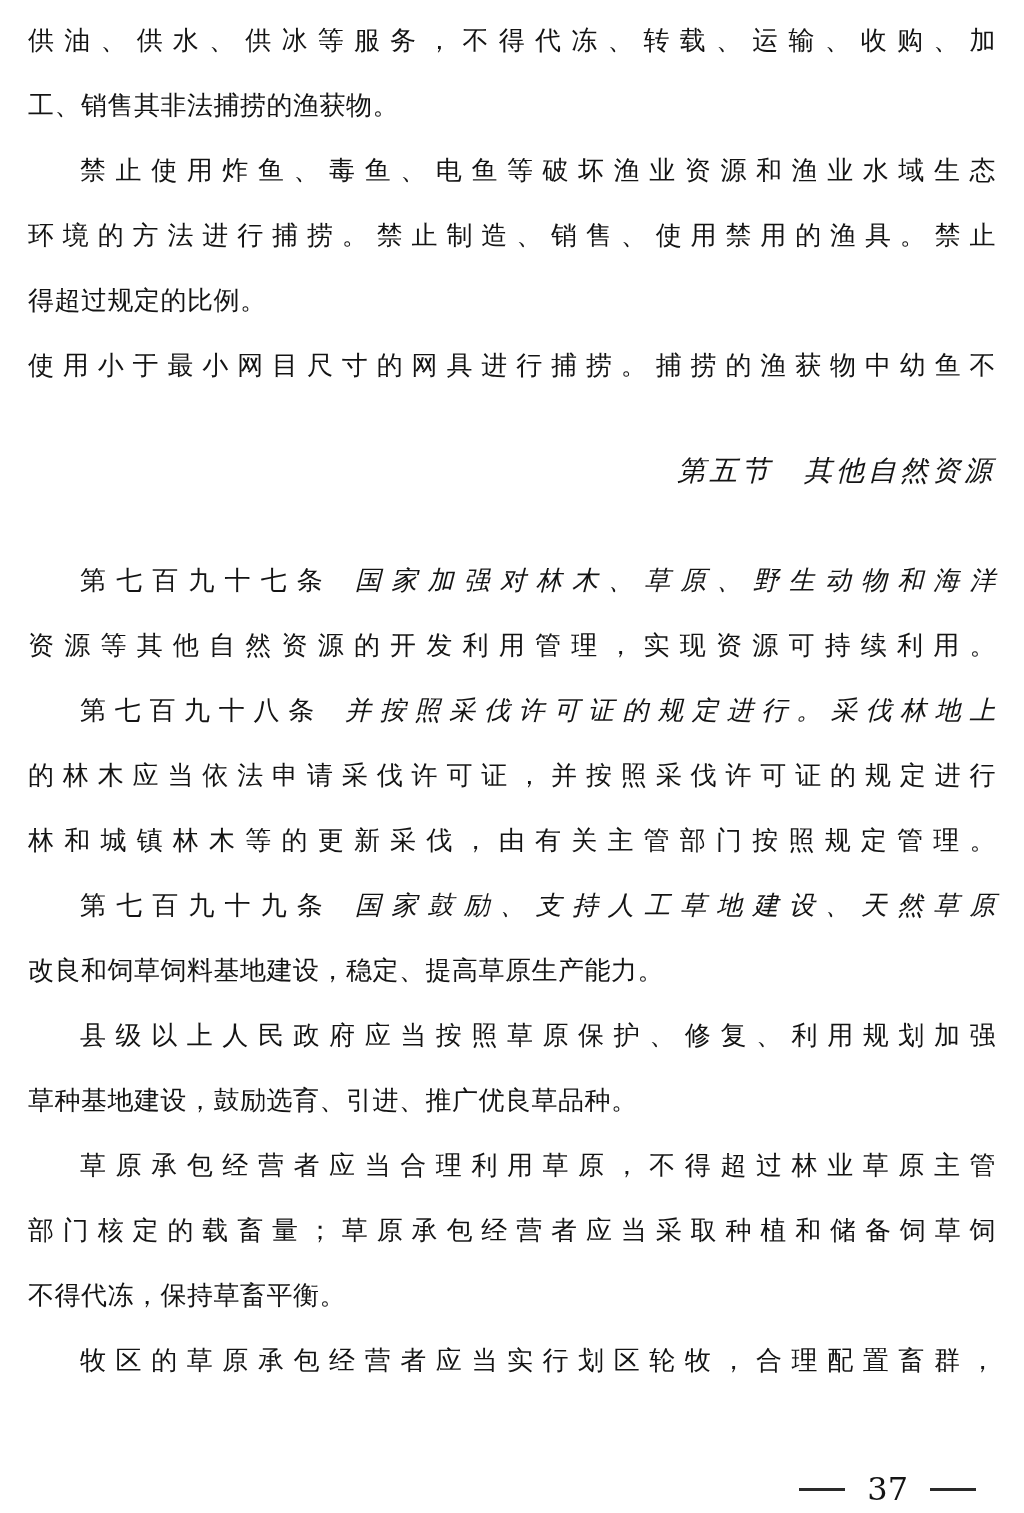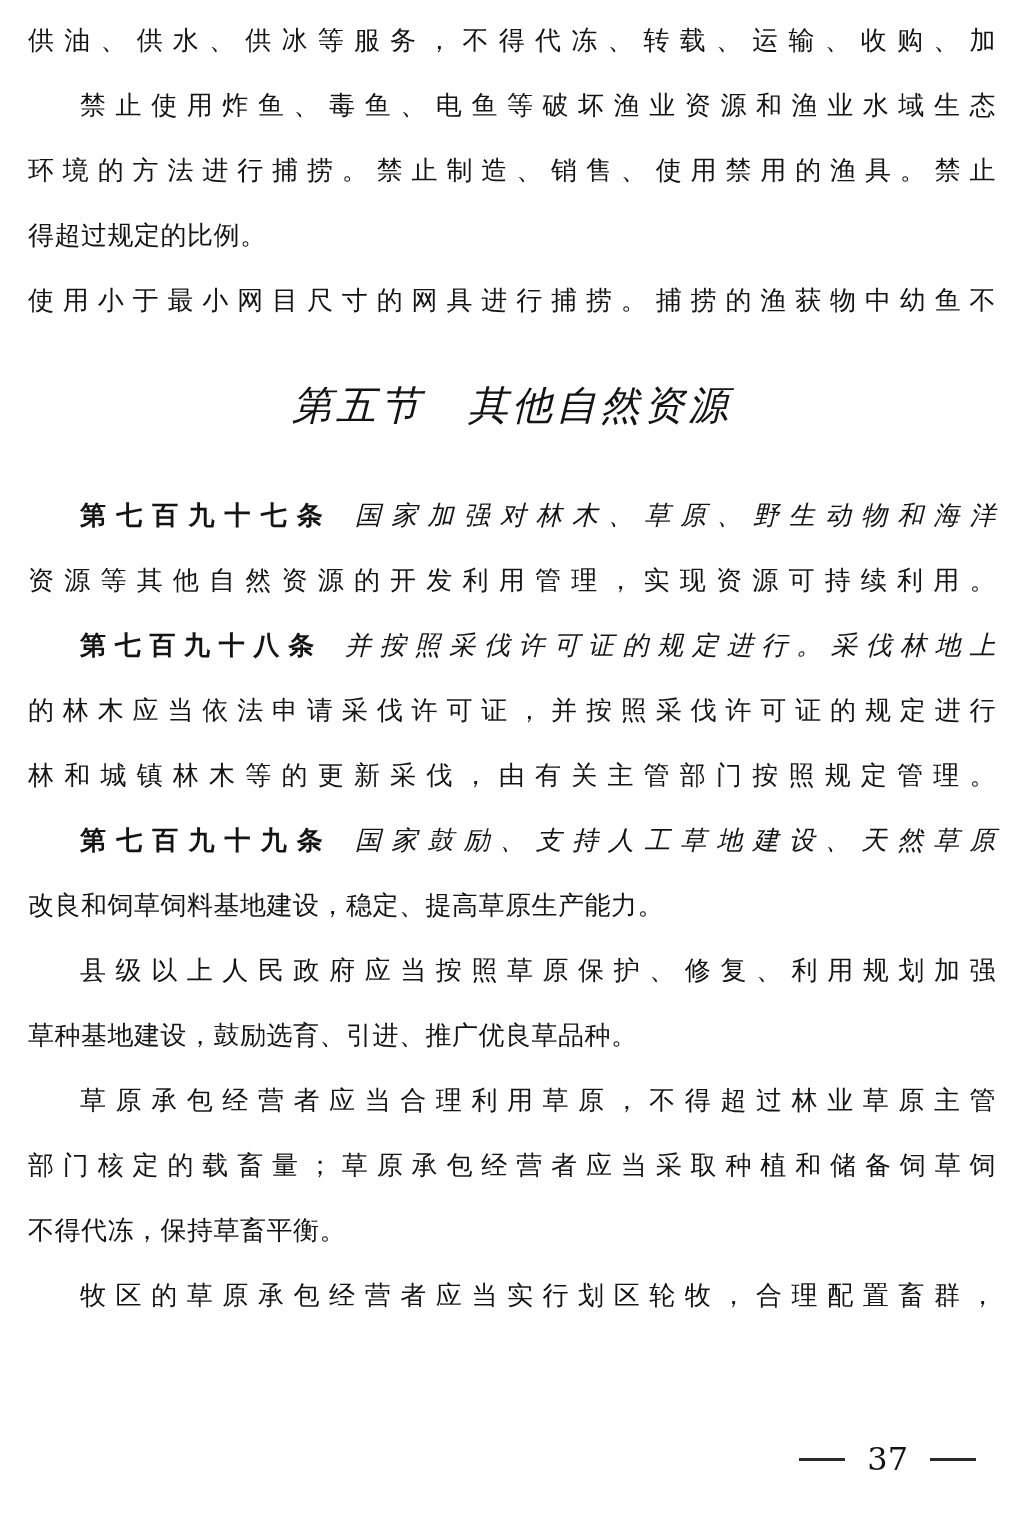--- a/index.html
+++ b/index.html
@@ -28,43 +28,43 @@
     letter-spacing: 0.5px;
   }
   .j {
     text-align-last: justify;
     -moz-text-align-last: justify;
   }
   .ind {
     text-indent: 2em;
   }
   .art {
-    font-weight: 700;
+    font-weight: 400;
   }
   .art-rest {
     margin-left: 0.85em;
     font-style: italic;
   }
   .heading {
-    font-size: 40px;
+    font-size: 28px;
     line-height: 65px;
     height: 65px;
     margin-top: 40px;
     margin-bottom: 45px;
-    text-align: center;
+    text-align: right;
     font-style: italic;
     letter-spacing: 4px;
   }
   .heading .ht {
     margin-left: 1.1em;
   }
   .footer {
     position: absolute;
     right: 48px;
-    bottom: 36px;
+    bottom: 6px;
     display: flex;
     align-items: center;
     gap: 22px;
   }
   .dash {
     display: inline-block;
     width: 46px;
     height: 3px;
     background: #2a2a2a;
   }
@@ -74,20 +74,21 @@
     color: #141414;
   }
 </style>
 </head>
 <body>
 
 <div class="page">
   <div class="textblock">
 
     <div class="line j">供油、供水、供冰等服务，不得代冻、转载、运输、收购、加</div>
+    <div class="line">工、销售其非法捕捞的渔获物。</div>
     <div class="line j ind">禁止使用炸鱼、毒鱼、电鱼等破坏渔业资源和渔业水域生态</div>
     <div class="line j">环境的方法进行捕捞。禁止制造、销售、使用禁用的渔具。禁止</div>
     <div class="line">得超过规定的比例。</div>
     <div class="line j">使用小于最小网目尺寸的网具进行捕捞。捕捞的渔获物中幼鱼不</div>
 
     <div class="heading">
       <span>第五节</span><span class="ht">其他自然资源</span>
     </div>
 
     <div class="line j ind">

